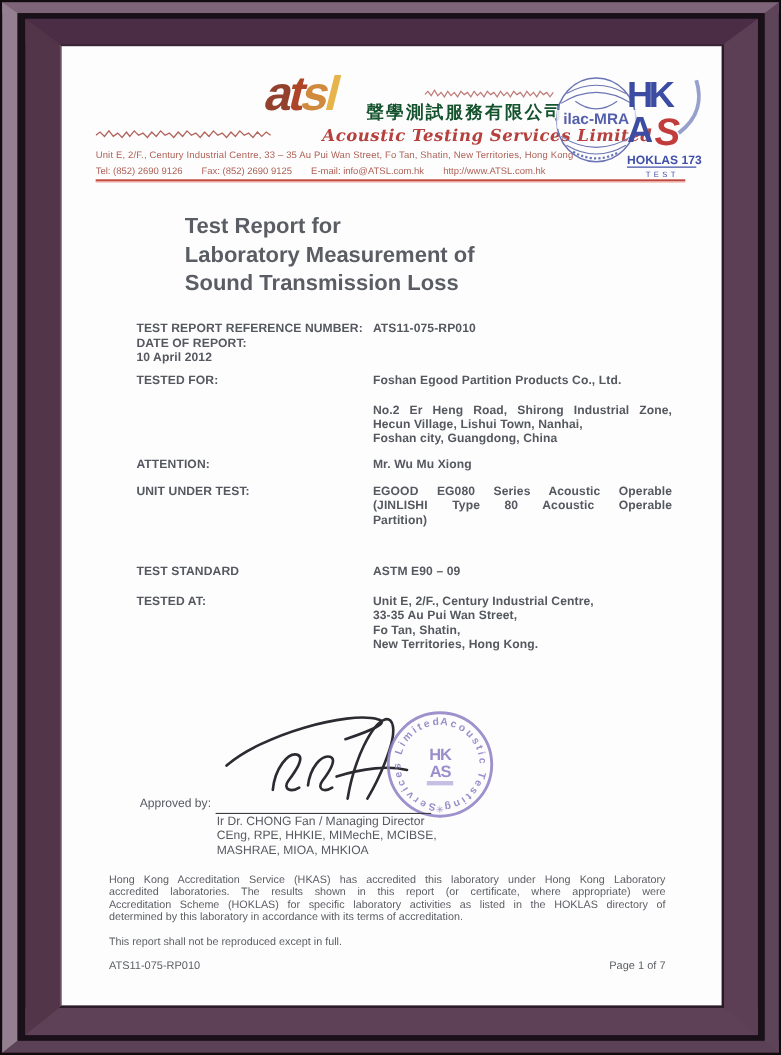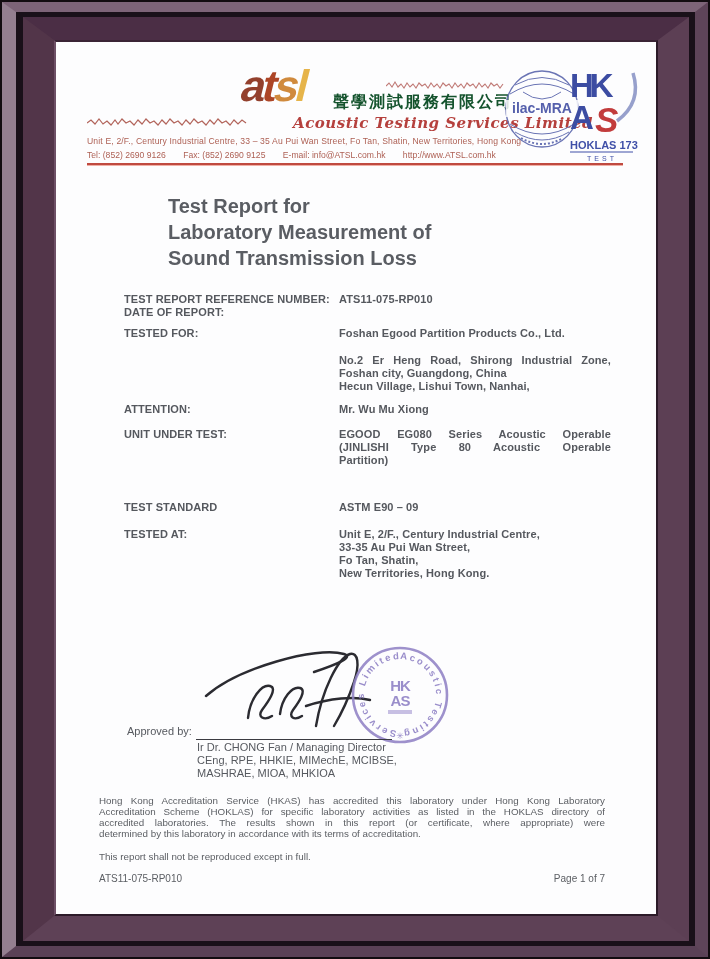--- a/index.html
+++ b/index.html
@@ -126,30 +126,31 @@
 
   <div class="abs fields">
 
     <div class="row mb15">
       <div class="lbl">TEST REPORT REFERENCE NUMBER:</div>
       <div class="val">ATS11-075-RP010</div>
     </div>
 
     <div class="row mb8">
       <div class="lbl">DATE OF REPORT:</div>
+      <div class="val">10 April 2012</div>
     </div>
 
     <div class="row mb10">
       <div class="lbl">TESTED FOR:</div>
       <div class="val">
         <div>Foshan Egood Partition Products Co., Ltd.</div>
         <div class="sp13"></div>
         <div class="jl">No.2 Er Heng Road, Shirong Industrial Zone,</div>
+        <div>Hecun Village, Lishui Town, Nanhai,</div>
         <div>Foshan city, Guangdong, China</div>
-        <div>Hecun Village, Lishui Town, Nanhai,</div>
       </div>
     </div>
 
     <div class="row mb12">
       <div class="lbl">ATTENTION:</div>
       <div class="val">Mr. Wu Mu Xiong</div>
     </div>
 
     <div class="row mb34">
       <div class="lbl">UNIT UNDER TEST:</div>
@@ -203,22 +204,22 @@
   <div class="abs approved">Approved by:</div>
   <div class="abs sigline"></div>
   <div class="abs namelines">
     <div>Ir Dr. CHONG Fan / Managing Director</div>
     <div>CEng, RPE, HHKIE, MIMechE, MCIBSE,</div>
     <div>MASHRAE, MIOA, MHKIOA</div>
   </div>
 
   <div class="abs fpara">
     <div class="jl">Hong Kong Accreditation Service (HKAS) has accredited this laboratory under Hong Kong Laboratory</div>
+    <div class="jl">accredited laboratories. The results shown in this report (or certificate, where appropriate) were</div>
     <div class="jl">Accreditation Scheme (HOKLAS) for specific laboratory activities as listed in the HOKLAS directory of</div>
-    <div class="jl">accredited laboratories. The results shown in this report (or certificate, where appropriate) were</div>
     <div>determined by this laboratory in accordance with its terms of accreditation.</div>
   </div>
 
   <div class="abs fnote">This report shall not be reproduced except in full.</div>
 
   <div class="abs fbottom">
     <span>ATS11-075-RP010</span>
     <span>Page 1 of 7</span>
   </div>
 

